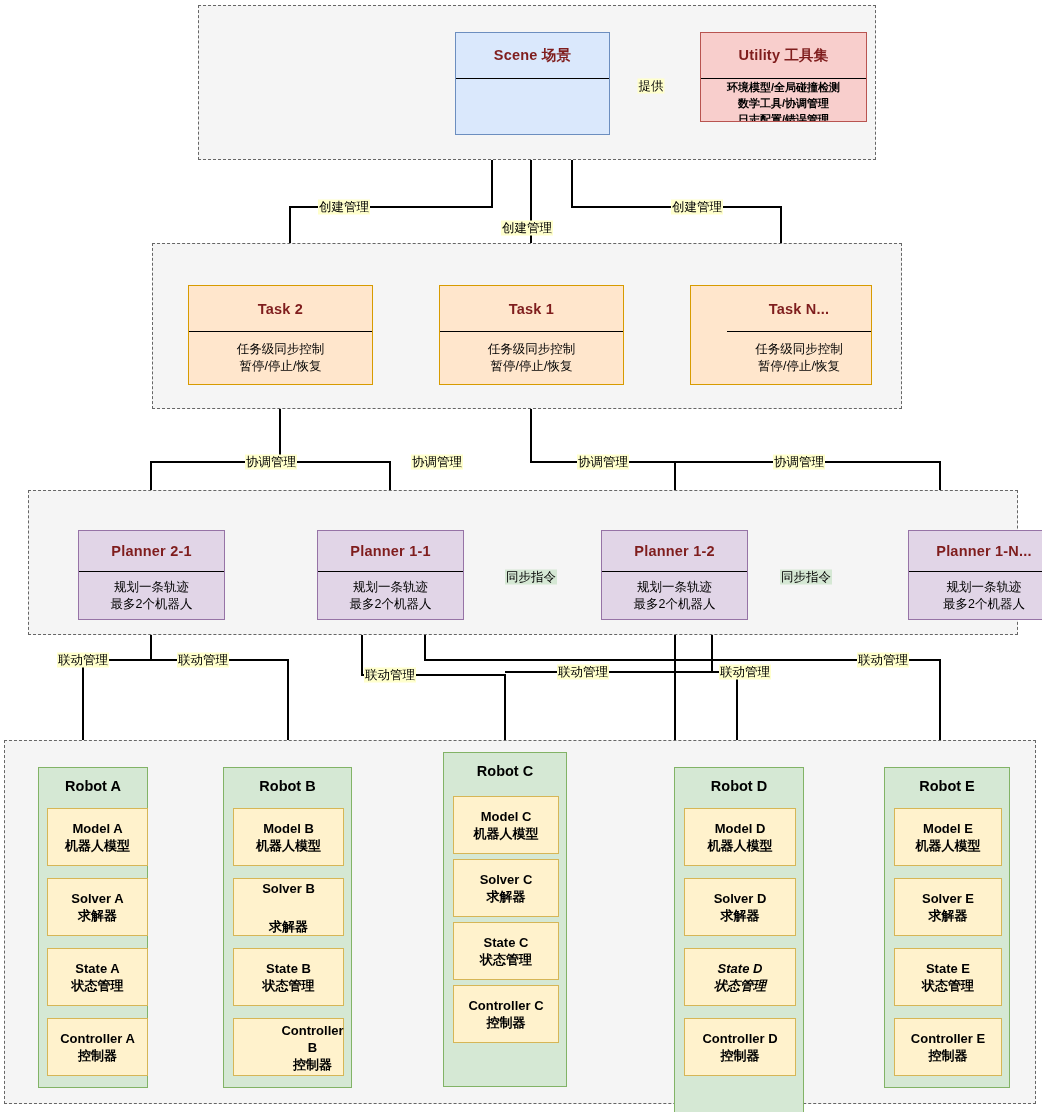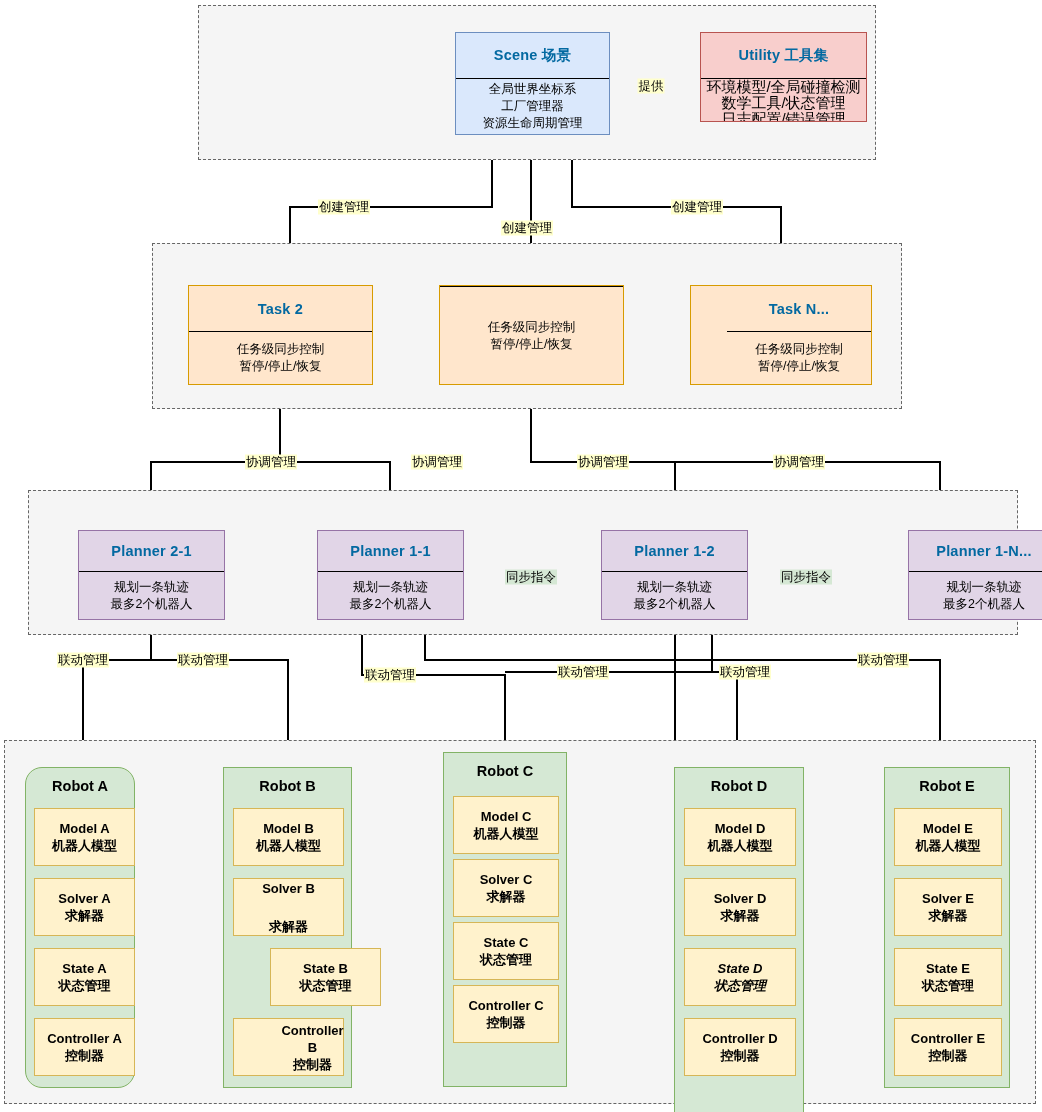--- a/index.html
+++ b/index.html
@@ -35,21 +35,21 @@
     flex-direction:column;
     overflow:hidden;
   }
   .node .title{
     flex:0 0 auto;
     display:flex;
     align-items:center;
     justify-content:center;
     font-weight:bold;
     font-size:14.5px;
-    color:#0369a1;
+    color:#7f1d1d;
     letter-spacing:.2px;
   }
   .node .divider{
     flex:0 0 auto;
     height:1px;
     background:#000;
   }
   .node .body{
     flex:1 1 auto;
     display:flex;
@@ -154,49 +154,45 @@
     </g>
   </svg>
 
   <div class="lyr" id="nodes">
 
     <div class="group" style="left:198px;top:5px;width:678px;height:155px;"></div>
 
     <div class="node scene" style="left:455px;top:32px;width:155px;height:103px;">
       <div class="title" style="height:45px;">Scene 场景</div>
       <div class="divider"></div>
-      <div class="body">
-        <div>全局世界坐标系</div>
-        <div>工厂管理器</div>
-        <div>资源生命周期管理</div>
-      </div>
     </div>
 
     <div class="node utility" style="left:700px;top:32px;width:167px;height:90px;">
       <div class="title" style="height:45px;">Utility 工具集</div>
       <div class="divider"></div>
-      <div class="body" style="font-size:15px;line-height:16px;">
+      <div class="body" style="font-size:11px;line-height:16px;font-weight:bold;">
         <div>环境模型/全局碰撞检测</div>
-        <div>数学工具/状态管理</div>
+        <div>数学工具/协调管理</div>
         <div>日志配置/错误管理</div>
       </div>
     </div>
 
     <div class="group" style="left:152px;top:243px;width:750px;height:166px;"></div>
 
     <div class="node task" style="left:188px;top:285px;width:185px;height:100px;">
       <div class="title" style="height:45px;">Task 2</div>
       <div class="divider"></div>
       <div class="body">
         <div>任务级同步控制</div>
         <div>暂停/停止/恢复</div>
       </div>
     </div>
 
     <div class="node task" style="left:439px;top:285px;width:185px;height:100px;">
+      <div class="title" style="height:45px;">Task 1</div>
       <div class="divider"></div>
       <div class="body">
         <div>任务级同步控制</div>
         <div>暂停/停止/恢复</div>
       </div>
     </div>
 
     <div class="node task" style="left:690px;top:285px;width:182px;height:100px;padding-left:36px;">
       <div class="title" style="height:45px;">Task N...</div>
       <div class="divider"></div>
@@ -239,21 +235,21 @@
       <div class="title" style="height:40px;">Planner 1-N...</div>
       <div class="divider"></div>
       <div class="body">
         <div>规划一条轨迹</div>
         <div>最多2个机器人</div>
       </div>
     </div>
 
     <div class="group" style="left:4px;top:740px;width:1032px;height:364px;"></div>
 
-    <div class="robot" style="left:25px;top:767px;width:110px;height:321px;border-radius:17px;">
+    <div class="robot" style="left:38px;top:767px;width:110px;height:321px;">
       <div class="rtitle">Robot A</div>
       <div class="sub" style="left:8px;top:40px;width:101px;height:58px;">
         <div class="l1">Model A</div>
         <div class="l2">机器人模型</div>
       </div>
       <div class="sub" style="left:8px;top:110px;width:101px;height:58px;">
         <div class="l1">Solver A</div>
         <div class="l2">求解器</div>
       </div>
       <div class="sub" style="left:8px;top:180px;width:101px;height:58px;">
@@ -269,21 +265,21 @@
     <div class="robot" style="left:223px;top:767px;width:129px;height:321px;">
       <div class="rtitle">Robot B</div>
       <div class="sub" style="left:9px;top:40px;width:111px;height:58px;">
         <div class="l1">Model B</div>
         <div class="l2">机器人模型</div>
       </div>
       <div class="sub" style="left:9px;top:110px;width:111px;height:58px;gap:21px;">
         <div class="l1">Solver B</div>
         <div class="l2">求解器</div>
       </div>
-      <div class="sub" style="left:9px;top:180px;width:111px;height:58px;margin-left:37px;">
+      <div class="sub" style="left:9px;top:180px;width:111px;height:58px;">
         <div class="l1">State B</div>
         <div class="l2">状态管理</div>
       </div>
       <div class="sub" style="left:9px;top:250px;width:111px;height:58px;padding-left:48px;">
         <div class="l1">Controller B</div>
         <div class="l2">控制器</div>
       </div>
     </div>
 
     <div class="robot" style="left:443px;top:752px;width:124px;height:335px;">

